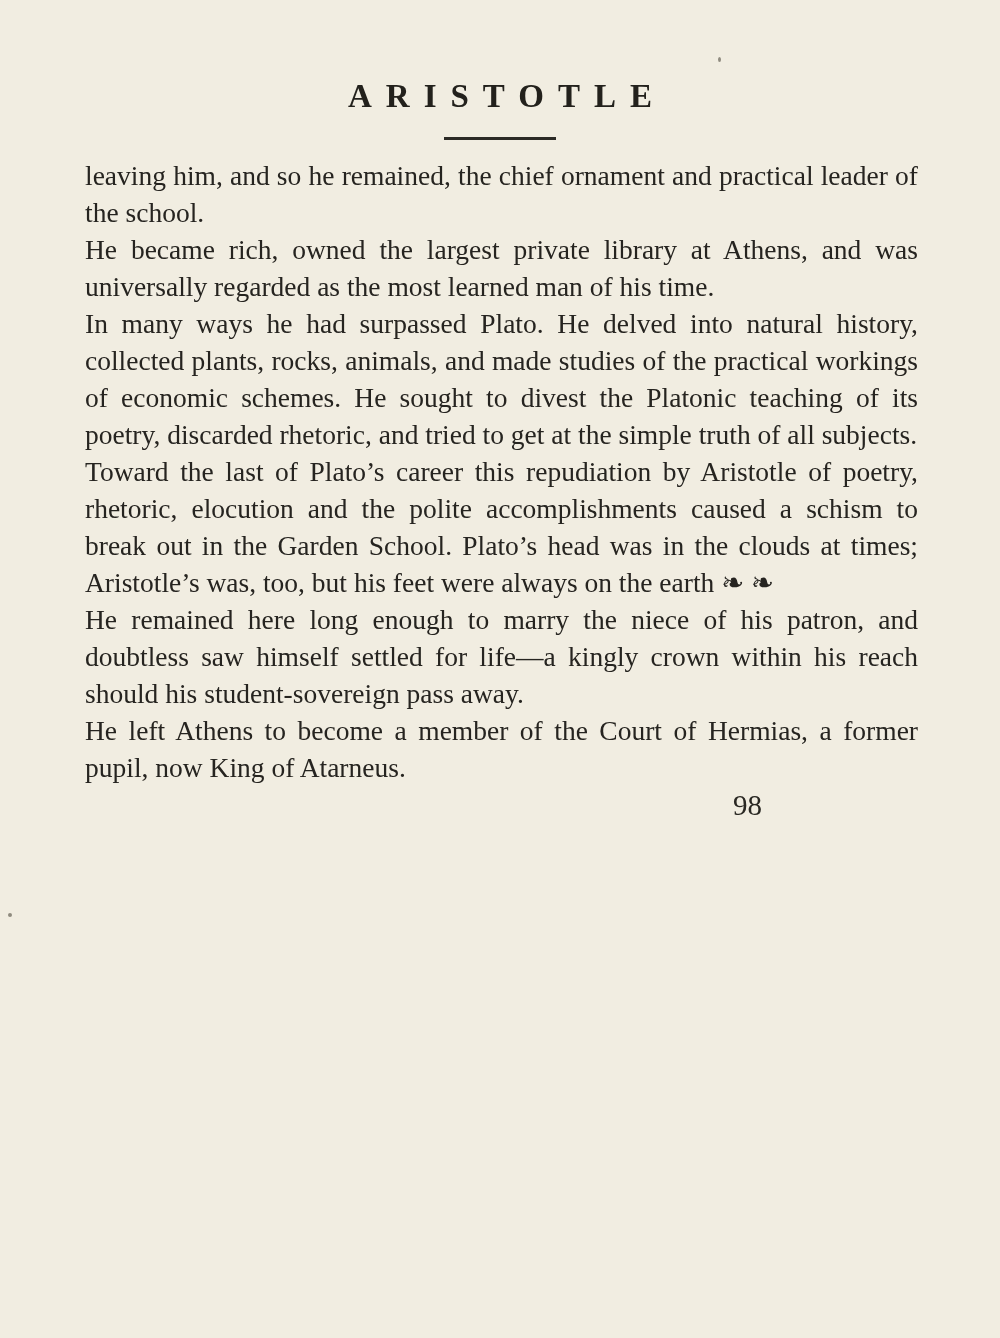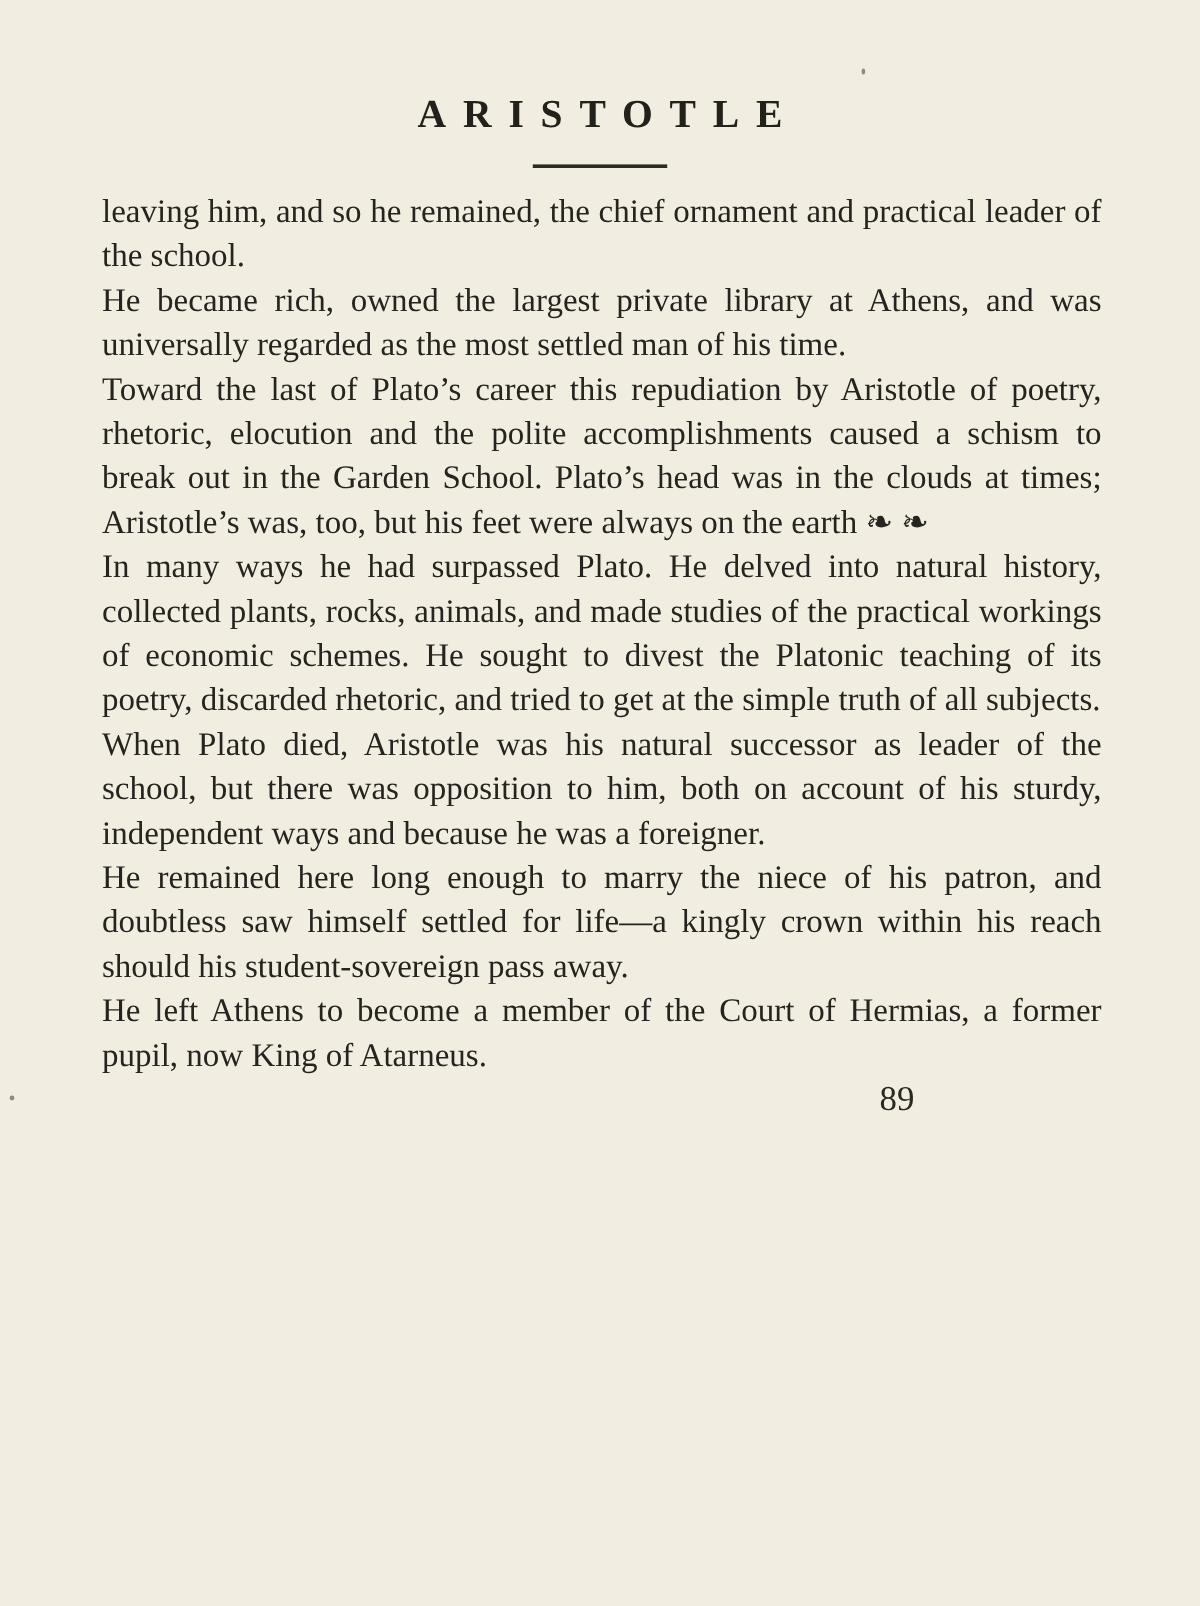--- a/index.html
+++ b/index.html
@@ -70,23 +70,22 @@
 
   <div class="smudge smudge-tr"></div>
   <div class="smudge smudge-l"></div>
 
   <div class="page-title">ARISTOTLE</div>
 
   <hr class="title-rule">
 
   <div class="body-text">
     <p>leaving him, and so he remained, the chief ornament and practical leader of the school.</p>
-    <p>He became rich, owned the largest private library at Athens, and was universally regarded as the most settled man of his time.</p>
+    <p>He became rich, owned the largest private library at Athens, and was universally regarded as the most learned man of his time.</p>
+    <p>In many ways he had surpassed Plato. He delved into natural history, collected plants, rocks, animals, and made studies of the practical workings of economic schemes. He sought to divest the Platonic teaching of its poetry, discarded rhetoric, and tried to get at the simple truth of all subjects.</p>
     <p>Toward the last of Plato’s career this repudiation by Aristotle of poetry, rhetoric, elocution and the polite accomplishments caused a schism to break out in the Garden School. Plato’s head was in the clouds at times; Aristotle’s was, too, but his feet were always on the earth ❧ ❧</p>
-    <p>In many ways he had surpassed Plato. He delved into natural history, collected plants, rocks, animals, and made studies of the practical workings of economic schemes. He sought to divest the Platonic teaching of its poetry, discarded rhetoric, and tried to get at the simple truth of all subjects.</p>
-    <p>When Plato died, Aristotle was his natural successor as leader of the school, but there was opposition to him, both on account of his sturdy, independent ways and because he was a foreigner.</p>
     <p>He remained here long enough to marry the niece of his patron, and doubtless saw himself settled for life—a kingly crown within his reach should his student-sovereign pass away.</p>
     <p>He left Athens to become a member of the Court of Hermias, a former pupil, now King of Atarneus.</p>
   </div>
 
-  <div class="page-number">89</div>
+  <div class="page-number">98</div>
 
 </div>
 
 </body></html>

